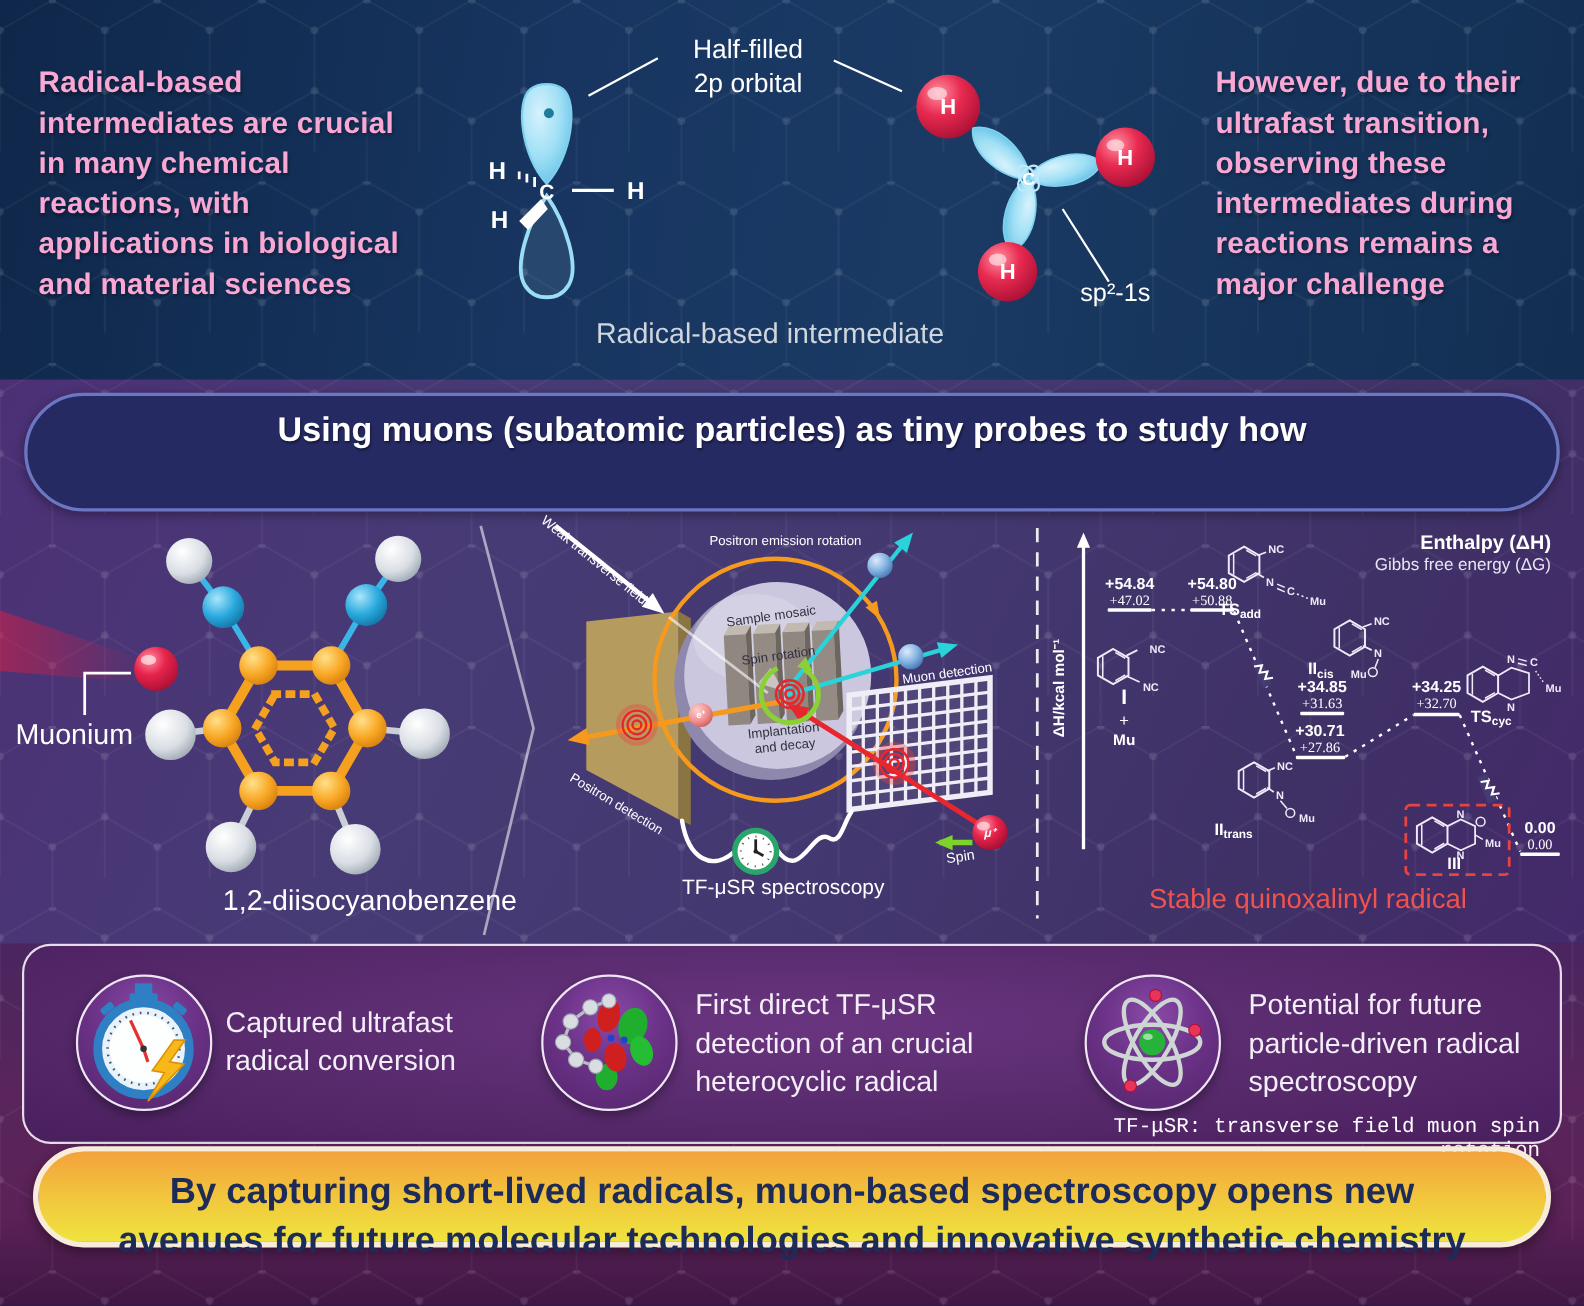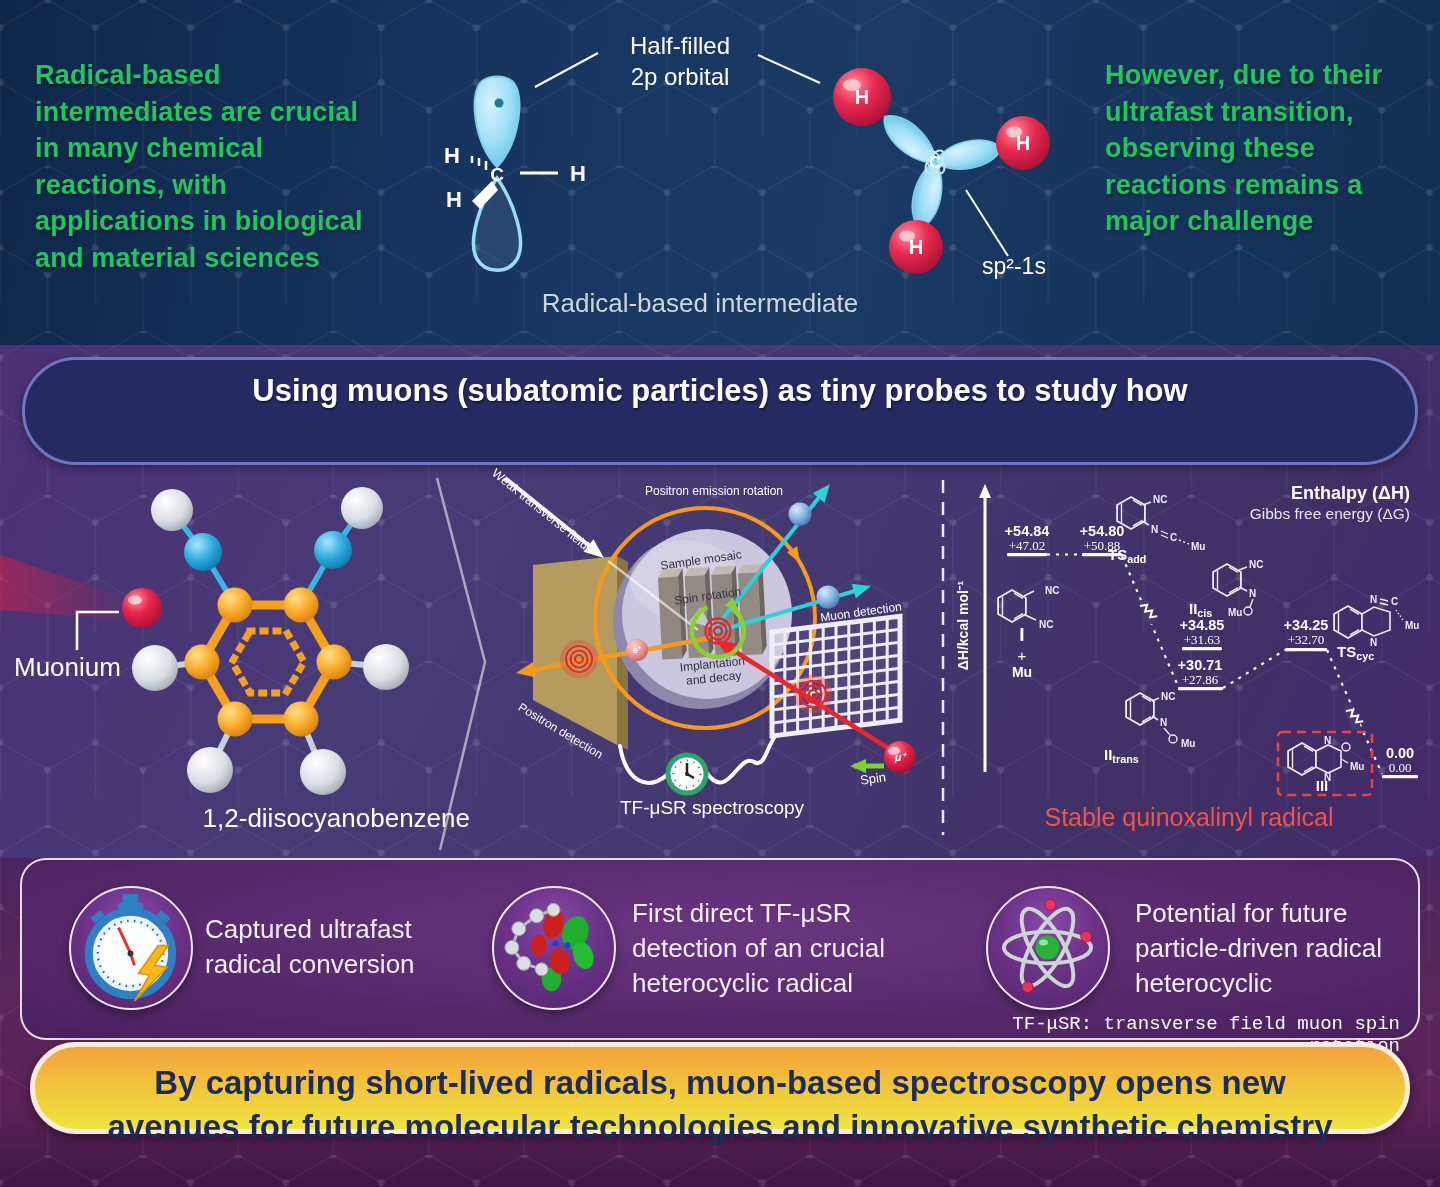--- a/index.html
+++ b/index.html
@@ -9,21 +9,21 @@
   .z2{z-index:2;}
   
   #bg-top{left:0;top:0;width:1440px;height:345px;
     background:linear-gradient(100deg,#0f274a 0%,#173560 35%,#1a3a64 60%,#122e52 100%);}
   #bg-main{left:0;top:345px;width:1440px;height:513px;
     background:linear-gradient(115deg,#4c3076 0%,#473b75 30%,#443871 55%,#3f3166 80%,#44296a 100%);}
   #bg-bottom{left:0;top:858px;width:1440px;height:329px;
     background:linear-gradient(180deg,#4a2560 0%,#59255c 40%,#5b2257 75%,#3f1644 100%);}
   #hexlayer{left:0;top:0;width:1440px;height:1187px;z-index:1;pointer-events:none;}
   
-  .para{color:#22c55e;font-weight:bold;font-size:27px;line-height:36.5px;letter-spacing:.2px;
+  .para{color:#f9a8d4;font-weight:bold;font-size:27px;line-height:36.5px;letter-spacing:.2px;
         text-shadow:1px 2px 3px rgba(0,0,0,.35);}
   .lbl{color:#fff;}
   .dark-lbl{color:#32323e;}
   .scene-lbl{font-size:12px;white-space:nowrap;}
   .caption{color:#fff;font-size:27px;text-align:center;white-space:nowrap;}
   #banner{left:22px;top:357px;width:1396px;height:108px;border-radius:54px;
     background:#262a63;border:3px solid #6b77c2;box-sizing:border-box;z-index:2;
     box-shadow:0 3px 10px rgba(0,0,0,.35);}
   #banner .bl{color:#fff;font-weight:bold;font-size:31px;line-height:43px;text-align:center;
     text-shadow:1px 2px 2px rgba(0,0,0,.45);}
@@ -92,20 +92,21 @@
   <div>in many chemical</div>
   <div>reactions, with</div>
   <div>applications in biological</div>
   <div>and material sciences</div>
 </div>
 
 <div class="abs para z2" style="left:1105px;top:57px;width:330px;">
   <div>However, due to their</div>
   <div>ultrafast transition,</div>
   <div>observing these</div>
+  <div>intermediates during</div>
   <div>reactions remains a</div>
   <div>major challenge</div>
 </div>
 
 <svg class="abs z2" style="left:430px;top:15px;" width="660" height="300">
   <defs>
     <radialGradient id="lobeG" cx="35%" cy="30%" r="80%">
       <stop offset="0%" stop-color="#d6f2fc"></stop>
         <stop offset="55%" stop-color="#9fdff5"></stop>
         <stop offset="100%" stop-color="#5fc0e6"></stop>
@@ -608,21 +609,21 @@
     <g fill="#e8345a" stroke="#b01038" stroke-width="1">
       <circle cx="63" cy="17" r="5.5"></circle>
         <circle cx="99" cy="49" r="5.5"></circle>
         <circle cx="40" cy="100" r="5.5"></circle>
     </g>
   </svg>
 </div>
 <div class="item-text" style="left:1135px;top:896px;">
   <div>Potential for future</div>
   <div>particle-driven radical</div>
-  <div>heterocyclic</div>
+  <div>spectroscopy</div>
 </div>
 
 <div id="footnote">TF-μSR: transverse field muon spin rotation</div>
 
 <div class="abs" id="bottom-banner">
   <div id="bottom-banner-inner">
     <div class="bl">By capturing short-lived radicals, muon-based spectroscopy opens new</div>
     <div class="bl">avenues for future molecular technologies and innovative synthetic chemistry</div>
   </div>
 </div>

